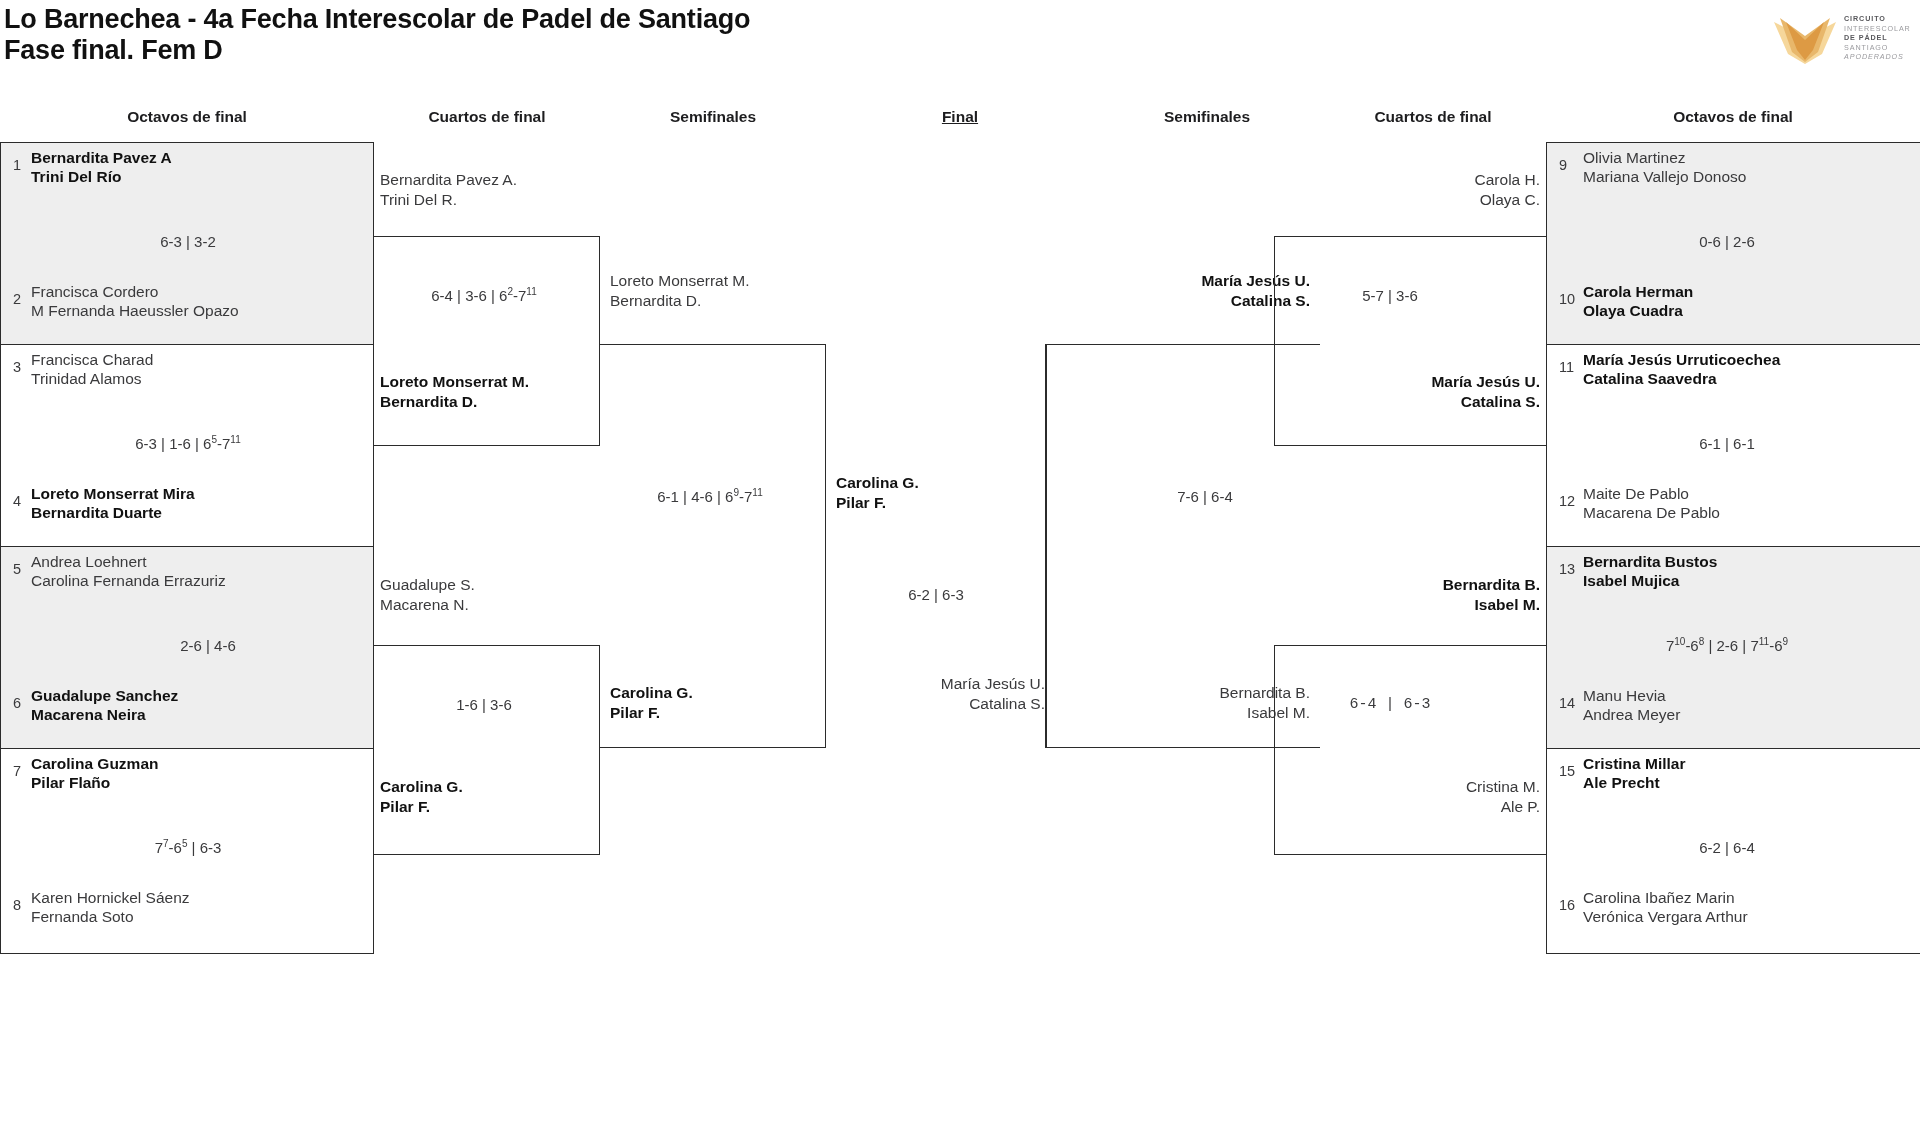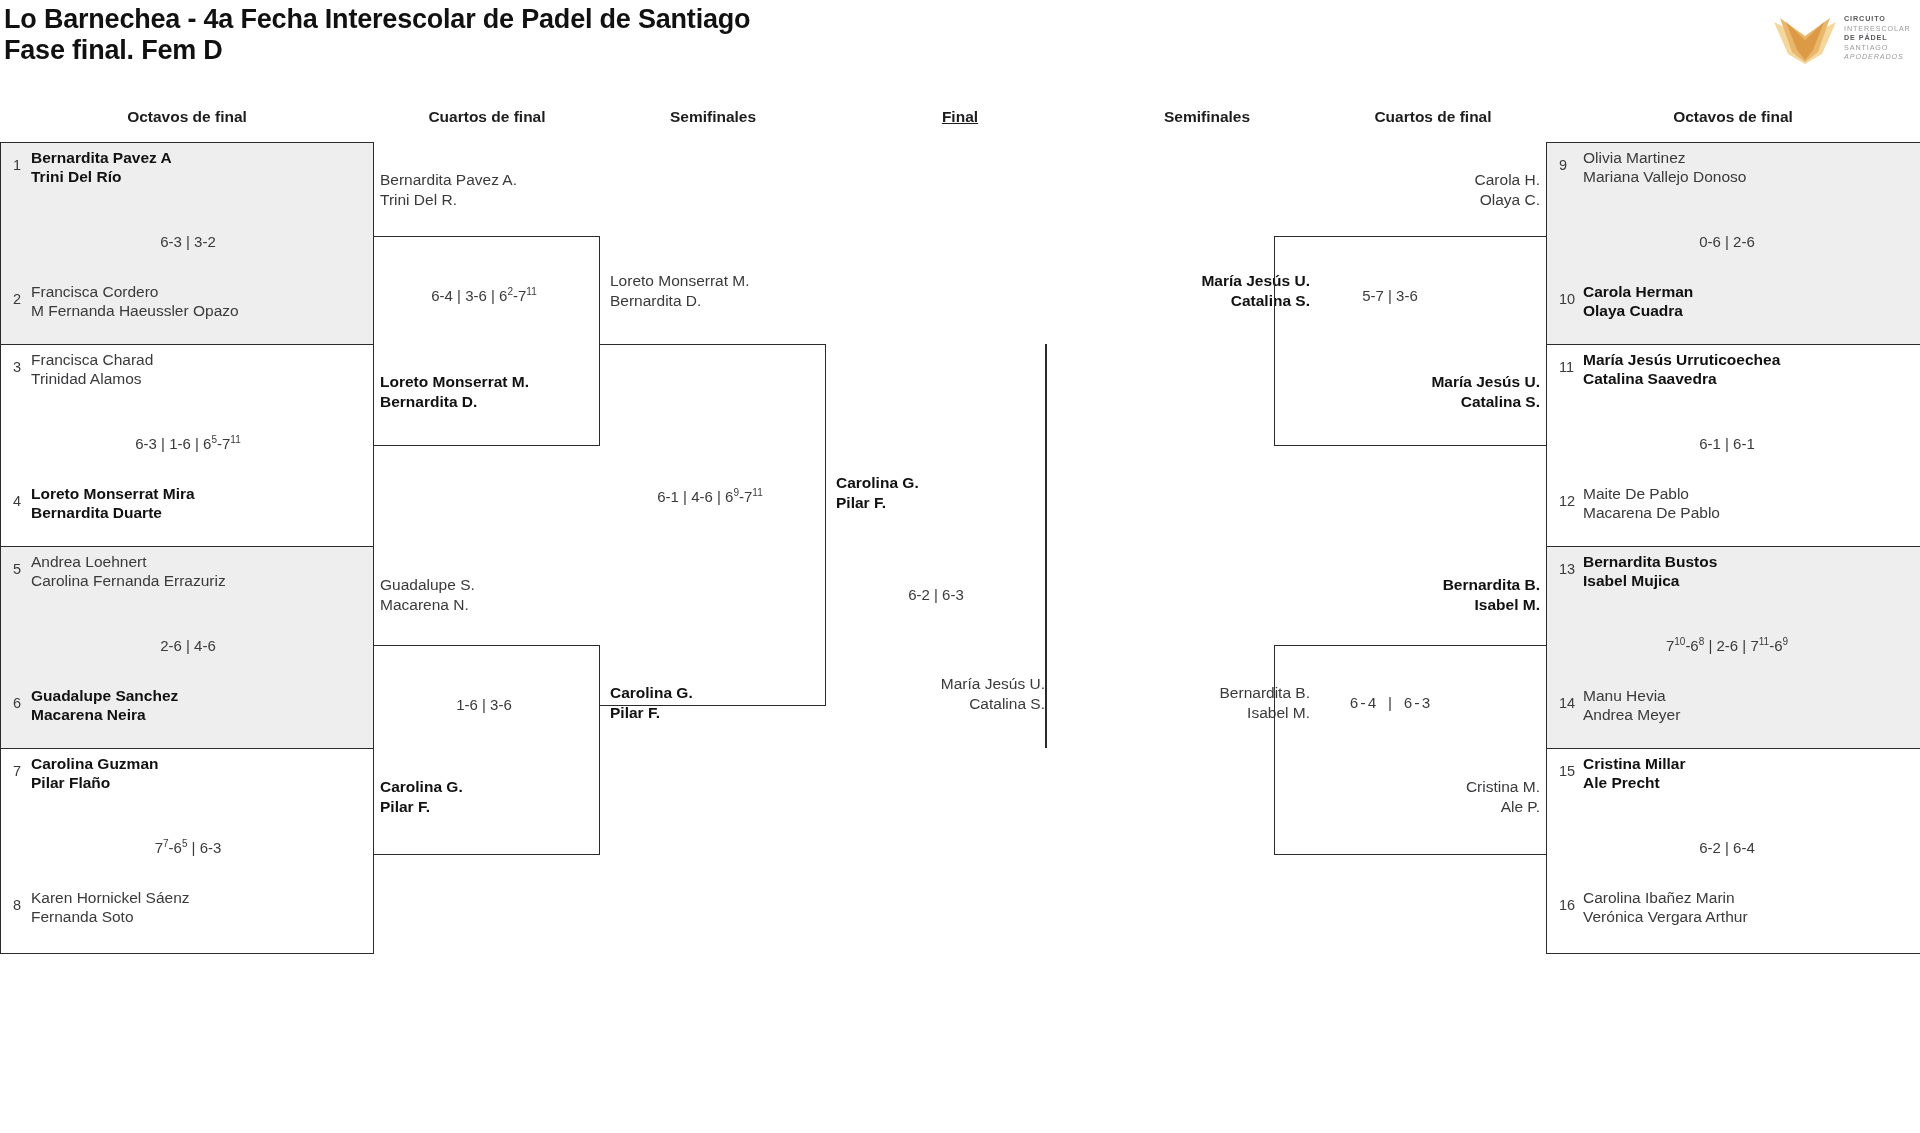--- a/index.html
+++ b/index.html
@@ -105,21 +105,21 @@
     <div class="score" style="left:0px;top:90px;width:374px;">6-3 | 1-6 | 6<sup>5</sup>-7<sup>11</sup></div>
     <div class="seedno" style="left:12px;top:148px;">4</div>
     <div class="team win" style="left:30px;top:139px;">Loreto Monserrat Mira</div>
     <div class="team win" style="left:30px;top:158px;">Bernardita Duarte</div>
   </div>
 
   <div class="cell shade" style="left:0px;top:546px;width:374px;height:202px;border:1.6px solid #2b2b2b;border-bottom:none;">
     <div class="seedno" style="left:12px;top:14px;">5</div>
     <div class="team" style="left:30px;top:5px;">Andrea Loehnert</div>
     <div class="team" style="left:30px;top:24px;">Carolina Fernanda Errazuriz</div>
-    <div class="score" style="left:0px;top:90px;width:374px;">2-6 | 4-6</div>
+    <div class="score" style="left:0px;top:90px;width:374px;padding-left:20px;">2-6 | 4-6</div>
     <div class="seedno" style="left:12px;top:148px;">6</div>
     <div class="team win" style="left:30px;top:139px;">Guadalupe Sanchez</div>
     <div class="team win" style="left:30px;top:158px;">Macarena Neira</div>
   </div>
 
   <div class="cell" style="left:0px;top:748px;width:374px;height:206px;border:1.6px solid #2b2b2b;">
     <div class="seedno" style="left:12px;top:14px;">7</div>
     <div class="team win" style="left:30px;top:5px;">Carolina Guzman</div>
     <div class="team win" style="left:30px;top:24px;">Pilar Flaño</div>
     <div class="score" style="left:0px;top:90px;width:374px;">7<sup>7</sup>-6<sup>5</sup> | 6-3</div>
@@ -139,35 +139,38 @@
   <div class="team" style="left:380px;top:575px;">Guadalupe S.</div>
   <div class="team" style="left:380px;top:595px;">Macarena N.</div>
   <div class="bx" style="left:374px;top:645px;width:226px;height:210px;border-left:none;">
     <div class="score" style="left:0px;top:50px;width:220px;">1-6 | 3-6</div>
   </div>
   <div class="team win" style="left:380px;top:777px;">Carolina G.</div>
   <div class="team win" style="left:380px;top:797px;">Pilar F.</div>
 
   <div class="team" style="left:610px;top:271px;">Loreto Monserrat M.</div>
   <div class="team" style="left:610px;top:291px;">Bernardita D.</div>
-  <div class="bx" style="left:600px;top:344px;width:226px;height:362px;border-left:none;">
+  <div class="bx" style="left:600px;top:344px;width:226px;height:404px;border-left:none;">
     <div class="score" style="left:0px;top:143px;width:220px;">6-1 | 4-6 | 6<sup>9</sup>-7<sup>11</sup></div>
   </div>
   <div class="team win" style="left:610px;top:683px;">Carolina G.</div>
   <div class="team win" style="left:610px;top:703px;">Pilar F.</div>
 
   <div class="team win" style="left:836px;top:473px;">Carolina G.</div>
   <div class="team win" style="left:836px;top:493px;">Pilar F.</div>
   <div class="vline" style="left:1045px;top:344px;height:404px;"></div>
   <div class="score" style="left:826px;top:586px;width:220px;">6-2 | 6-3</div>
   <div class="team r" style="left:845px;top:674px;width:200px;">María Jesús U.</div>
   <div class="team r" style="left:845px;top:694px;width:200px;">Catalina S.</div>
 
   <div class="team r win" style="left:1060px;top:271px;width:250px;">María Jesús U.</div>
   <div class="team r win" style="left:1060px;top:291px;width:250px;">Catalina S.</div>
+  <div class="bx" style="left:1045px;top:344px;width:275px;height:404px;border-right:none;border-left:none;">
+    <div class="score" style="left:50px;top:143px;width:220px;">7-6 | 6-4</div>
+  </div>
   <div class="team r" style="left:1060px;top:683px;width:250px;">Bernardita B.</div>
   <div class="team r" style="left:1060px;top:703px;width:250px;">Isabel M.</div>
 
   <div class="team r" style="left:1090px;top:170px;width:450px;">Carola H.</div>
   <div class="team r" style="left:1090px;top:190px;width:450px;">Olaya C.</div>
   <div class="bx" style="left:1274px;top:236px;width:272px;height:210px;border-right:none;">
     <div class="score" style="left:0px;top:50px;width:230px;">5-7 | 3-6</div>
   </div>
   <div class="team r win" style="left:1090px;top:372px;width:450px;">María Jesús U.</div>
   <div class="team r win" style="left:1090px;top:392px;width:450px;">Catalina S.</div>

